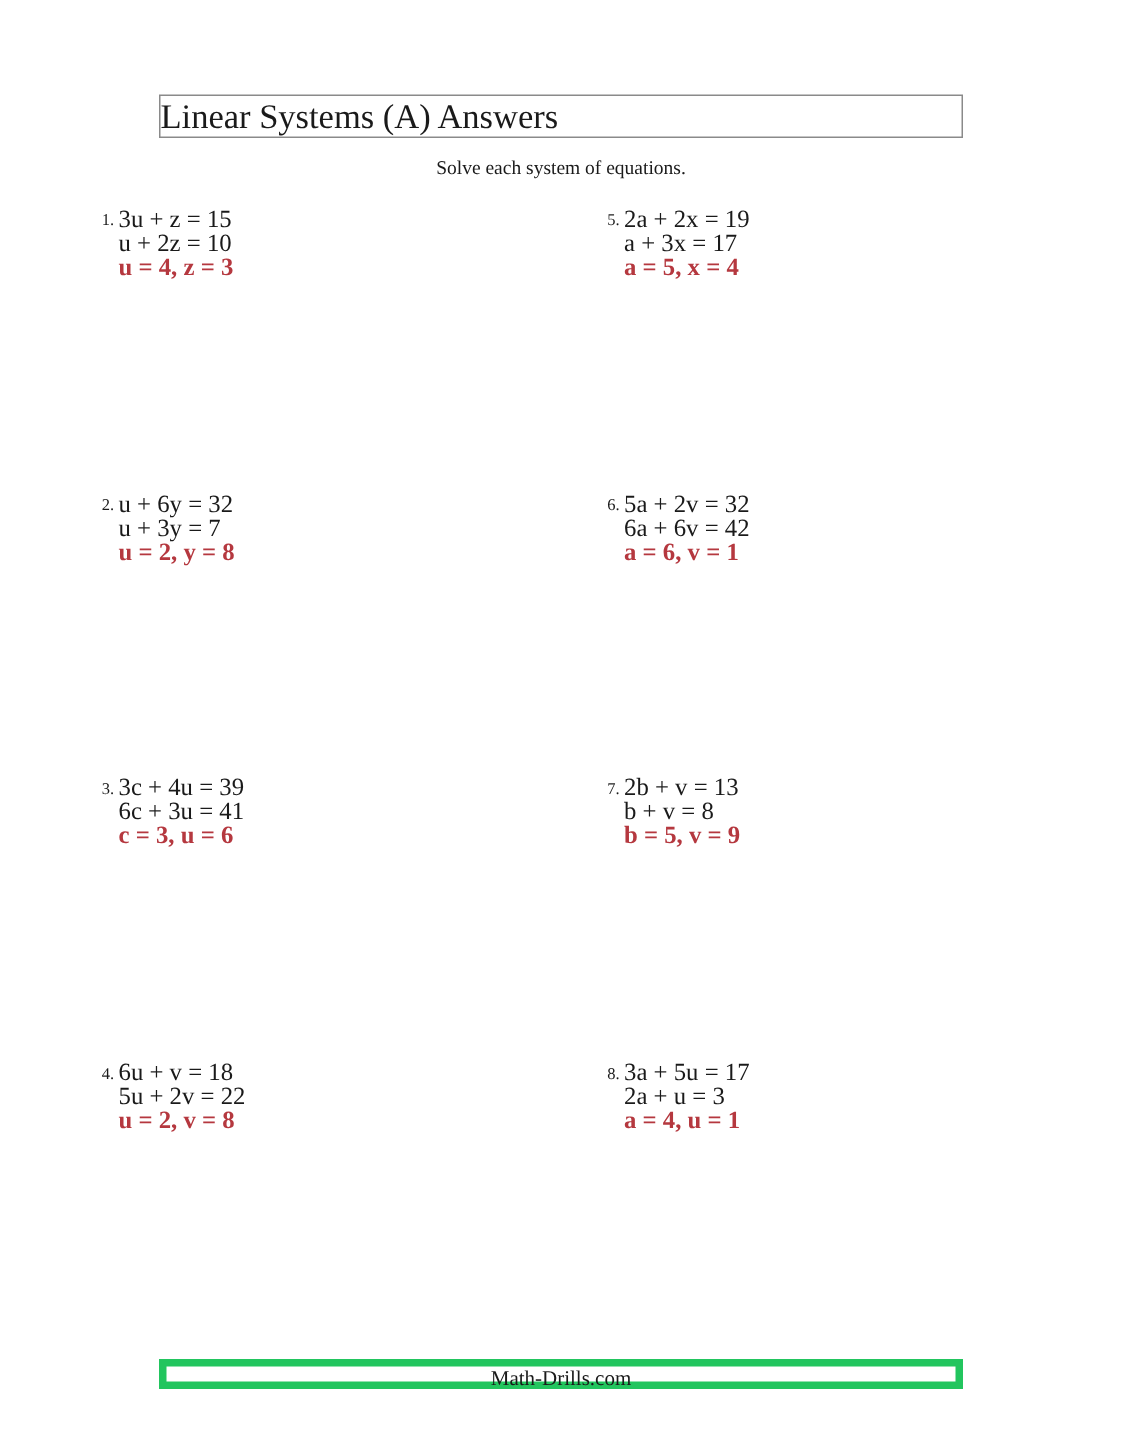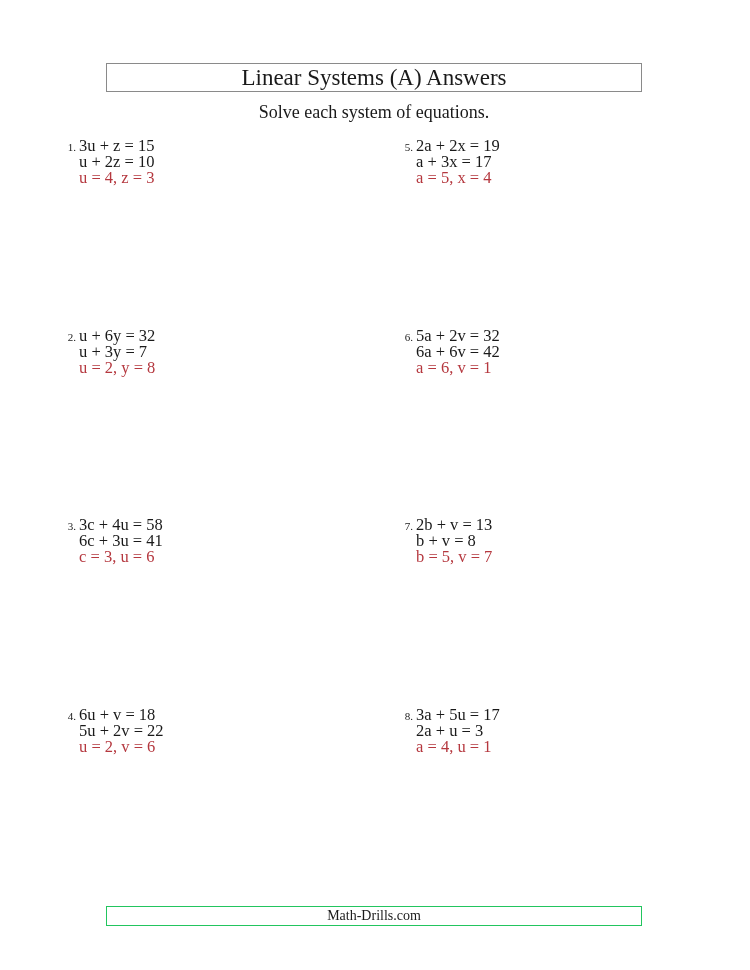--- a/index.html
+++ b/index.html
@@ -16,32 +16,31 @@
       color: #1a1a1a;
     }
     .title-box {
       position: absolute;
       left: 106px;
       top: 63px;
       width: 536px;
       height: 29px;
       border: 1px solid #8a8a8a;
       box-sizing: border-box;
-      text-align: center;
       font-size: 23px;
       line-height: 27px;
       color: #1a1a1a;
     }
     .instructions {
       position: absolute;
       left: 106px;
       top: 102px;
       width: 536px;
       text-align: center;
-      font-size: 18px;
+      font-size: 13px;
       line-height: 20px;
     }
     .problem {
       position: absolute;
       font-size: 16.5px;
       line-height: 16px;
     }
     .problem .num {
       position: absolute;
       left: 0;
@@ -58,28 +57,29 @@
       white-space: nowrap;
     }
     .problem .eq {
       display: block;
       height: 16px;
     }
     .problem .ans {
       display: block;
       height: 16px;
       color: #b5383f;
+      font-weight: bold;
     }
     .footer-box {
       position: absolute;
       left: 106px;
       top: 906px;
       width: 536px;
       height: 20px;
-      border: 1px solid #22c55e;
+      border: 5px solid #22c55e;
       box-sizing: border-box;
       text-align: center;
       font-size: 14px;
       line-height: 18px;
     }
   </style>
 </head>
 <body>
 
 <div class="title-box">Linear Systems (A) Answers</div>
@@ -99,32 +99,32 @@
   <div class="lines">
     <span class="eq">u + 6y = 32</span>
     <span class="eq">u + 3y = 7</span>
     <span class="ans">u = 2, y = 8</span>
   </div>
 </div>
 
 <div class="problem" style="left:60px; top:517px;">
   <span class="num">3.</span>
   <div class="lines">
-    <span class="eq">3c + 4u = 58</span>
+    <span class="eq">3c + 4u = 39</span>
     <span class="eq">6c + 3u = 41</span>
     <span class="ans">c = 3, u = 6</span>
   </div>
 </div>
 
 <div class="problem" style="left:60px; top:707px;">
   <span class="num">4.</span>
   <div class="lines">
     <span class="eq">6u + v = 18</span>
     <span class="eq">5u + 2v = 22</span>
-    <span class="ans">u = 2, v = 6</span>
+    <span class="ans">u = 2, v = 8</span>
   </div>
 </div>
 
 <div class="problem" style="left:397px; top:138px;">
   <span class="num">5.</span>
   <div class="lines">
     <span class="eq">2a + 2x = 19</span>
     <span class="eq">a + 3x = 17</span>
     <span class="ans">a = 5, x = 4</span>
   </div>
@@ -137,21 +137,21 @@
     <span class="eq">6a + 6v = 42</span>
     <span class="ans">a = 6, v = 1</span>
   </div>
 </div>
 
 <div class="problem" style="left:397px; top:517px;">
   <span class="num">7.</span>
   <div class="lines">
     <span class="eq">2b + v = 13</span>
     <span class="eq">b + v = 8</span>
-    <span class="ans">b = 5, v = 7</span>
+    <span class="ans">b = 5, v = 9</span>
   </div>
 </div>
 
 <div class="problem" style="left:397px; top:707px;">
   <span class="num">8.</span>
   <div class="lines">
     <span class="eq">3a + 5u = 17</span>
     <span class="eq">2a + u = 3</span>
     <span class="ans">a = 4, u = 1</span>
   </div>

